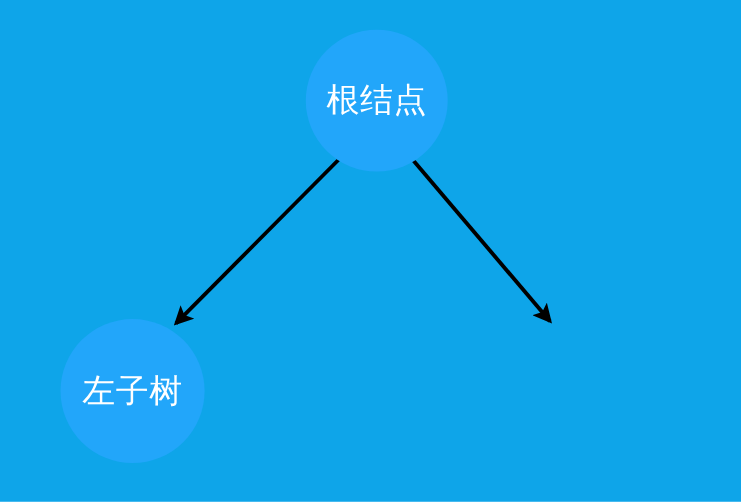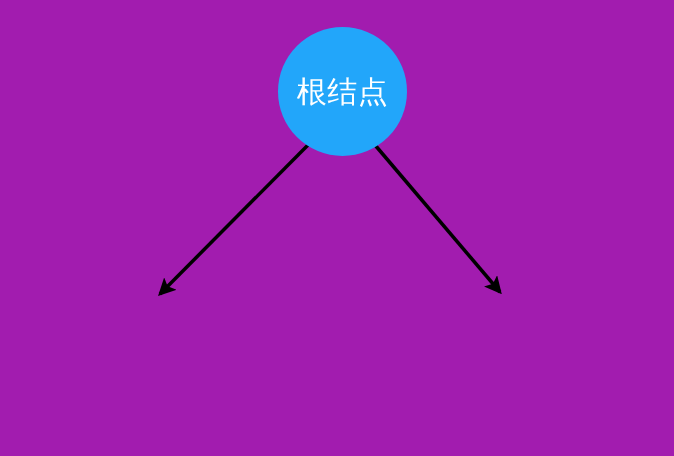--- a/index.html
+++ b/index.html
@@ -10,21 +10,21 @@
     width: 674px;
     height: 456px;
     background: #ffffff;
     font-family: "Liberation Sans", "DejaVu Sans", sans-serif;
     overflow: hidden;
   }
   .diagram-canvas {
     position: relative;
     width: 674px;
     height: 456px;
-    background: #a21caf;
+    background: #0ea5e9;
   }
   .edge-layer {
     position: absolute;
     left: 0;
     top: 0;
     width: 674px;
     height: 456px;
   }
   .node {
     position: absolute;
@@ -73,15 +73,18 @@
       </marker>
     </defs>
     <line x1="308" y1="145" x2="160" y2="294" stroke="#000000" stroke-width="3.5" marker-end="url(#arrowhead)"></line>
     <line x1="375" y1="145" x2="500" y2="292" stroke="#000000" stroke-width="3.5" marker-end="url(#arrowhead)"></line>
   </svg>
 
   <div class="node" id="node-root" style="background:#22a6fa;">
     <span class="node-label">根结点</span>
   </div>
 
+  <div class="node" id="node-left" style="background:#22a6fa;">
+    <span class="node-label">左子树</span>
+  </div>
 
 
 </div>
 
 </body></html>

